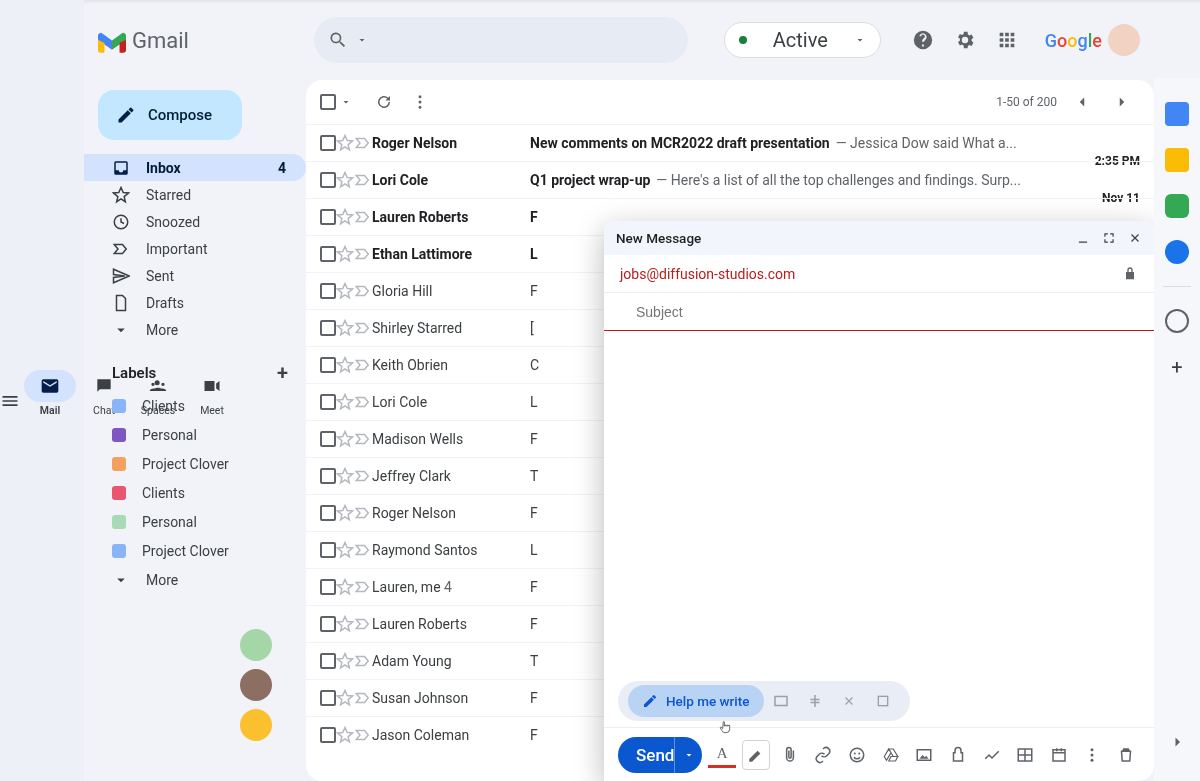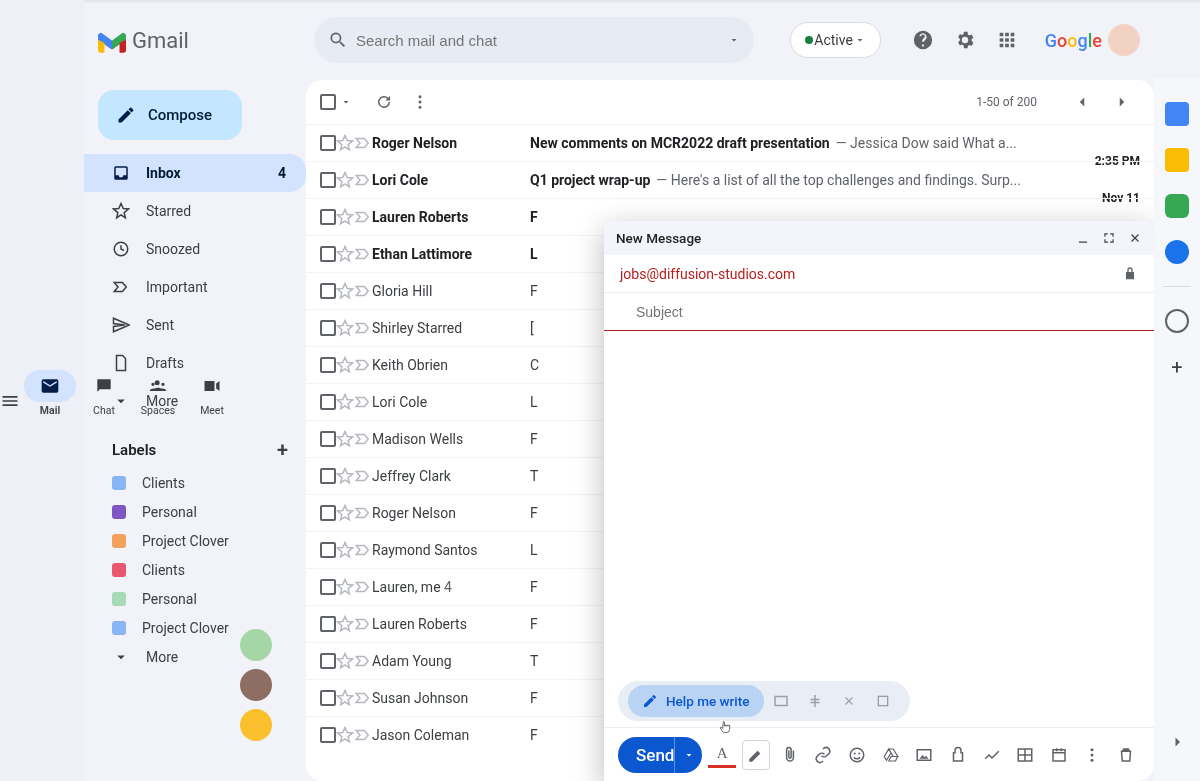--- a/index.html
+++ b/index.html
@@ -32,54 +32,54 @@
 
   .main-col { position:absolute; left:84px; top:0; right:46px; height:781px; }
 
   .header{
     height:80px; display:flex; align-items:center; padding:0 14px; gap:12px;
   }
   .logo-wrap{display:flex;align-items:flex-end; gap:6px; width:204px;}
   .gmail-word{ font-size:22px; color:#5f6368; letter-spacing:0px;}
   .search-wrap{ flex:1; max-width:480px; height:46px; background:#e7ecf4; border-radius:24px; display:flex; align-items:center; padding:0 14px; gap:8px; color:#5f6368;}
   .search-wrap input{ border:none; outline:none; background:transparent; font-size:15px; flex:1; color:#5f6368;}
-  .active-chip{height:36px;border:1px solid #dadce0;border-radius:18px;display:flex;align-items:center;padding:0 14px;gap:1px;font-size:14px;color:#3c4043;margin-left:24px; background:#fff;}
+  .active-chip{height:36px;border:1px solid #dadce0;border-radius:18px;display:flex;align-items:center;padding:0 14px;gap:26px;font-size:20px;color:#3c4043;margin-left:24px; background:#fff;}
   .dot-green{width:8px;height:8px;border-radius:50%;background:#188038;}
   .hdr-icons{display:flex;align-items:center;gap:18px;margin-left:18px;}
   .hdr-ic{width:24px;height:24px;display:flex;align-items:center;justify-content:center;color:#5f6368; cursor:pointer;}
   .hdr-ic svg{width:22px;height:22px;fill:currentColor}
   .google-logo-wrap{display:flex;align-items:center;gap:6px;margin-left:14px;}
   .google-text{font-weight:500;font-size:18px}
   .g-b{color:#4285f4}.g-r{color:#ea4335}.g-y{color:#fbbc05}.g-g{color:#34a853}
   .prof-avatar{width:32px;height:32px;border-radius:50%;background:#f2d2c2;}
 
   .body-row{display:flex; height:calc(781px - 80px);}
 
   .sidebar{width:222px; padding-top:10px;}
   .compose-btn{ margin-left:14px; width:144px; height:50px; border-radius:16px; background:#c2e7ff; display:flex;align-items:center;gap:12px;padding-left:18px; font-size:15px; color:#001d35; cursor:pointer; font-weight:500;}
   .nav-list{margin-top:14px; display:flex;flex-direction:column;}
-  .nav-item{height:38px;display:flex;align-items:center;gap:16px;padding-left:28px;border-radius:0 16px 16px 0; font-size:14px;color:#3c4043; cursor:pointer;}
+  .nav-item{height:27px;display:flex;align-items:center;gap:16px;padding-left:28px;border-radius:0 16px 16px 0; font-size:14px;color:#3c4043; cursor:pointer;}
   .nav-item.active{background:#d3e3fd;font-weight:700;color:#001d35;}
   .nav-count{margin-left:auto;padding-right:20px;font-weight:700;color:#001d35}
   .nav-ic{width:18px;height:18px;display:flex;align-items:center;justify-content:center}
   .nav-ic svg{width:18px;height:18px;fill:#3c4043}
   .nav-item.active .nav-ic svg{fill:#041e49}
   .labels-head{display:flex;align-items:center;justify-content:space-between;padding:18px 18px 6px 28px;font-size:15px;font-weight:600;color:#202124;}
   .label-item{height:29px;display:flex;align-items:center;gap:16px;padding-left:28px;font-size:14px;color:#3c4043;cursor:pointer;}
   .label-swatch{width:14px;height:14px;border-radius:3px;}
 
   .list-area{ flex:1; background:#fff; border-radius:16px; overflow:hidden; position:relative;}
   .toolbar{height:44px;display:flex;align-items:center;padding:8px 14px;}
   .cb{width:16px;height:16px;border:2px solid #5f6368;border-radius:2px;}
   .toolbar .cb{margin-right:2px}
   .minich{margin:0 14px 0 2px}
   .tool-ic{width:36px;height:36px;border-radius:50%;display:flex;align-items:center;justify-content:center;color:#5f6368;cursor:pointer;}
   .tool-ic svg{width:18px;height:18px;fill:currentColor}
   .pager{margin-left:auto;display:flex;align-items:center;gap:4px;color:#5f6368;font-size:12px;}
-  .pager-txt{margin-right:23px}
+  .pager-txt{margin-right:3px}
   .rows{display:flex;flex-direction:column;}
   .row{height:37px;display:flex;align-items:center;padding:0 14px;gap:0;border-top:1px solid #f1f3f4;font-size:14px;color:#3c4043;}
   .row.bold{font-weight:700;color:#202124}
   .row .star{color:#9aa0a6; cursor:pointer}
   .row .arrow{color:#9aa0a6}
   .sender{width:158px; white-space:nowrap; overflow:hidden;}
   .subj-area{flex:1;display:flex;gap:6px;white-space:nowrap;overflow:hidden}
   .snippet{color:#5f6368;font-weight:400}
   .time{width:60px; text-align:right; font-size:12px;margin-top:36px;}
   .row.bold .time{font-weight:700;color:#202124}
@@ -203,21 +203,20 @@
         <path fill="#34a853" d="M52 8a5 5 0 0 0-8-4L26 17v17l26-18z"></path>
         <path fill="#fbbc05" d="M0 16v19a5 5 0 0 0 5 5h7V22z"></path>
         <path fill="#c5221f" d="M52 16v19a5 5 0 0 1-5 5h-7V22z"></path>
       </svg>
       <span class="gmail-word">Gmail</span>
     </div>
     <div class="search-wrap">
       <svg width="20" height="20" viewBox="0 0 24 24">
           <path fill="#5f6368" d="M15.5 14h-.79l-.28-.27a6.5 6.5 0 1 0-.7.7l.27.28v.79l5 5 1.5-1.5zm-6 0a4.5 4.5 0 1 1 0-9 4.5 4.5 0 0 1 0 9z"></path>
         </svg>
-      <input placeholder="Search mail and chat" style="">
       <svg width="12" height="12" viewBox="0 0 24 24">
           <path fill="#5f6368" d="M7 10l5 5 5-5z"></path>
         </svg>
     </div>
     <div class="active-chip">
       <span class="dot-green"></span>
       <span>Active</span>
       <svg width="12" height="12" viewBox="0 0 24 24">
           <path fill="#5f6368" d="M7 10l5 5 5-5z"></path>
         </svg>

